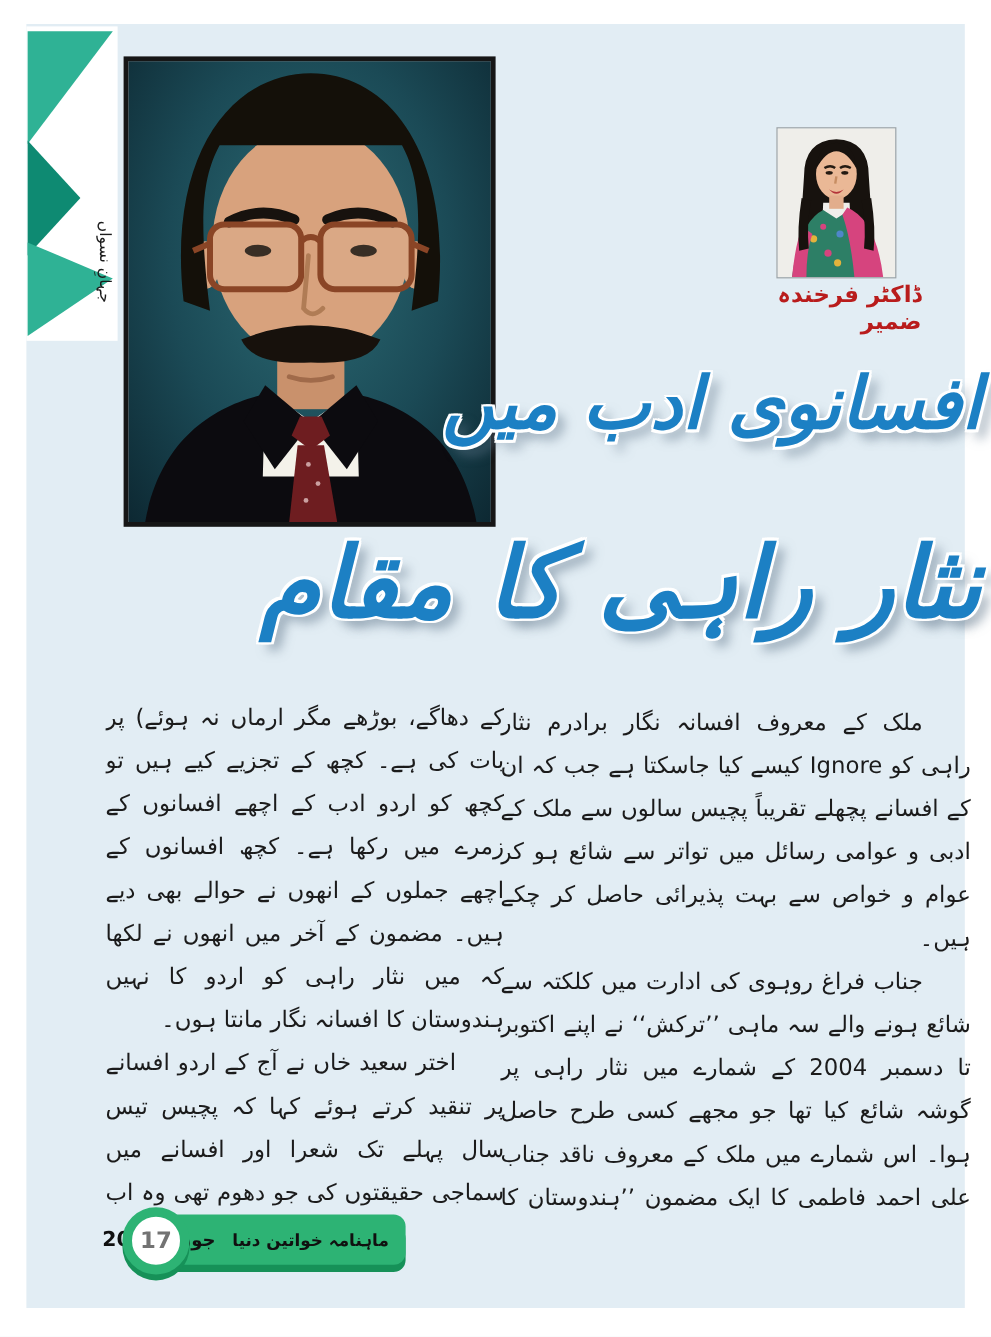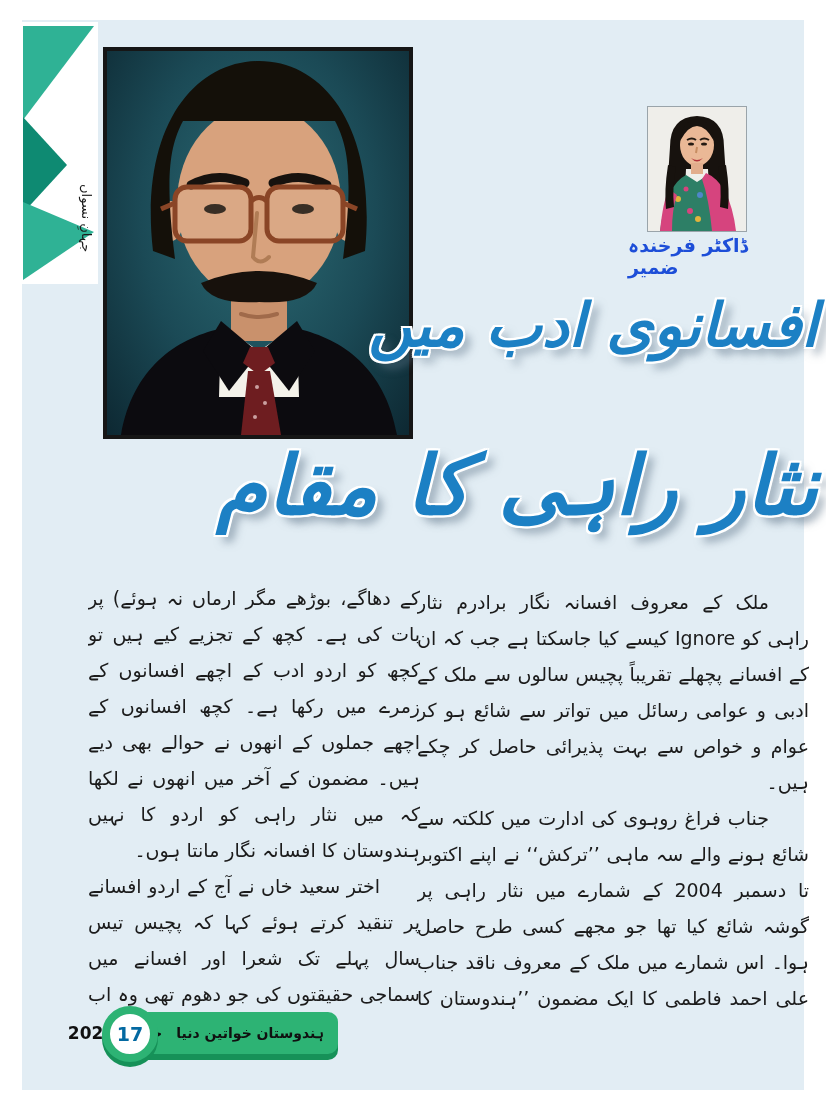--- a/index.html
+++ b/index.html
@@ -26,31 +26,31 @@
     background:radial-gradient(ellipse at 50% 42%, #2c6b74 0%, #1b4a56 55%, #0d2832 100%);
     overflow:hidden;
   }
   
   .author-photo{
     position:absolute;left:647px;top:106px;width:100px;height:126px;
     border:1px solid #9aa4aa;box-sizing:border-box;background:#efeeea;overflow:hidden;
   }
   .author-caption{
     position:absolute;left:628px;top:234px;width:140px;
-    direction:rtl;text-align:left;font-size:19px;font-weight:bold;color:#1d4ed8;
+    direction:rtl;text-align:right;font-size:19px;font-weight:bold;color:#b91c1c;
   }
 
   
   .headline{position:absolute;direction:rtl;color:#1c80c4;font-weight:bold;font-style:italic;
     text-shadow:
       2px 0 0 #fff,-2px 0 0 #fff,0 2px 0 #fff,0 -2px 0 #fff,
       2px 2px 0 #fff,-2px -2px 0 #fff,2px -2px 0 #fff,-2px 2px 0 #fff,
       7px 7px 9px rgba(96,118,138,.55);
     white-space:nowrap;}
-  .headline-1{left:430px;top:290px;width:388px;font-size:60px;text-align:left;}
+  .headline-1{left:430px;top:302px;width:388px;font-size:60px;text-align:left;}
   .headline-2{left:385px;top:438px;width:433px;font-size:82px;text-align:right;}
 
   
   .col{
     position:absolute;direction:rtl;text-align:justify;color:#1b1b1b;
     font-size:19px;line-height:36px;overflow:hidden;
   }
   .col-right{left:417px;top:584px;width:392px;height:428px;}
   .col-left{left:88px;top:580px;width:332px;height:436px;}
   .col p.para{margin:0;text-indent:40px;}
@@ -64,21 +64,21 @@
     gap:14px;padding:0 14px 0 46px;box-sizing:border-box;direction:ltr;
   }
   .footer-magazine{direction:rtl;font-size:14px;font-weight:bold;color:#101010;white-space:nowrap;}
   .footer-month{direction:rtl;font-size:15px;font-weight:bold;color:#101010;}
   .footer-year{font-size:17px;font-weight:bold;color:#101010;}
   .footer-circle{
     position:absolute;left:102px;top:1006px;width:40px;height:40px;background:#ffffff;
     border:8px solid #2db374;border-radius:50%;
     box-shadow:0 5px 0 #169158;
     display:flex;align-items:center;justify-content:center;
-    font-size:19px;font-weight:bold;color:#0369a1;
+    font-size:19px;font-weight:bold;color:#737373;
   }
 </style>
 </head>
 <body>
 
 <div class="page-bg"></div>
 
 <div class="ribbon">
   <svg width="76" height="262" viewBox="0 0 76 262">
     <polygon points="1,4 72,4 1,98" fill="#2fb295"></polygon>
@@ -178,19 +178,19 @@
     <p class="para">ملک کے معروف افسانہ نگار برادرم نثار راہی کو Ignore کیسے کیا جاسکتا ہے جب کہ ان کے افسانے پچھلے تقریباً پچیس سالوں سے ملک کے ادبی و عوامی رسائل میں تواتر سے شائع ہو کر عوام و خواص سے بہت پذیرائی حاصل کر چکے ہیں۔</p>
     <p class="para">جناب فراغ روہوی کی ادارت میں کلکتہ سے شائع ہونے والے سہ ماہی ’’ترکش‘‘ نے اپنے اکتوبر تا دسمبر 2004 کے شمارے میں نثار راہی پر گوشہ شائع کیا تھا جو مجھے کسی طرح حاصل ہوا۔ اس شمارے میں ملک کے معروف ناقد جناب علی احمد فاطمی کا ایک مضمون ’’ہندوستان کا افسانہ نگار۔ نثار راہی‘‘ اور دوسرا مضمون بھوپال کے مرحوم اختر سعید خاں صاحب کا بھی ہے، جو ’’نثار راہی کے افسانے‘‘ کے عنوان سے ہے۔ سنا ہے کہ مرحوم اختر سعید خاں ایڈوکیٹ اعلیٰ درجے کے شاعر اور دانشور تھے اور پچاس کی دہائی میں بھوپال میں انجمن ترقی پسند مصنفین کا جو سیمینار ہوا تھا اس کے روح رواں بھی تھے۔</p>
   </div>
 <div class="col col-left">
     <p class="para no-indent">کے دھاگے، بوڑھے مگر ارماں نہ ہوئے) پر بات کی ہے۔ کچھ کے تجزیے کیے ہیں تو کچھ کو اردو ادب کے اچھے افسانوں کے زمرے میں رکھا ہے۔ کچھ افسانوں کے اچھے جملوں کے انھوں نے حوالے بھی دیے ہیں۔ مضمون کے آخر میں انھوں نے لکھا کہ میں نثار راہی کو اردو کا نہیں ہندوستان کا افسانہ نگار مانتا ہوں۔</p>
     <p class="para">اختر سعید خاں نے آج کے اردو افسانے پر تنقید کرتے ہوئے کہا کہ پچیس تیس سال پہلے تک شعرا اور افسانے میں سماجی حقیقتوں کی جو دھوم تھی وہ اب نہیں ہے جو افسانے اُن دنوں لکھے گئے ہیں ان کی افادیت اور سماجی حقیقت نگاری کا ذکر آج بھی ہے۔ اس کے برعکس نظریات کی تبدیلی کے بعد جو کچھ لکھا گیا وہ نہ خاص شہرت پا سکا اور نہ مقبولِ عام ہو سکا۔ پریم چند، کرشن چندر، بیدی، منٹو، عصمت اور ان کے کئی معاصرین کے افسانے آج بھی صداقت کی لکیر بنے ہوئے ہیں اور ہمارے حافظے کا حصہ بن گئے ہیں۔</p>
   </div>
 
 <div class="footer-shadow"></div>
 <div class="footer-bar">
-  <span class="footer-magazine">ہندوستان خواتین دنیا</span>
+  <span class="footer-magazine">ماہنامہ خواتین دنیا</span>
   <span class="footer-month">جون</span>
   <span class="footer-year">2023</span>
 </div>
 <div class="footer-circle">
   <span>17</span>
 </div>
 
 </body></html>

